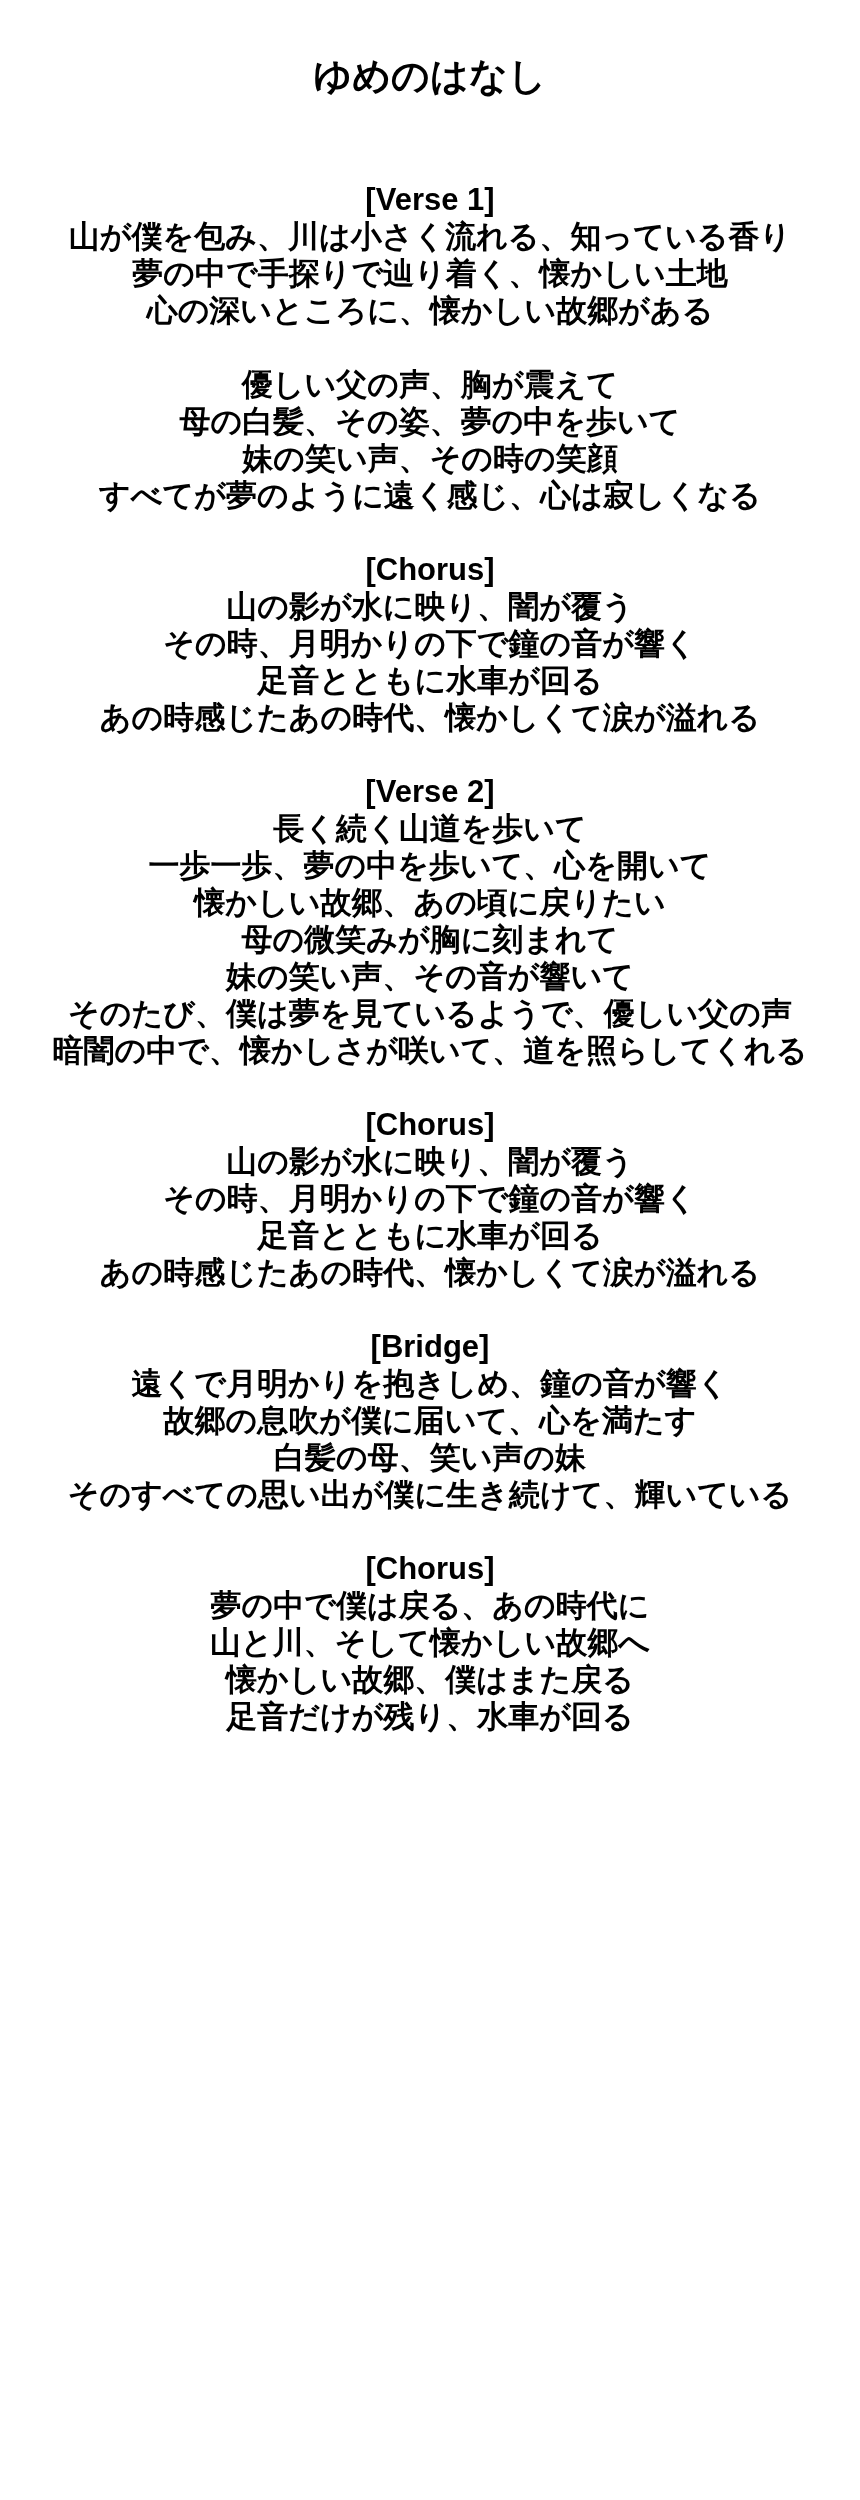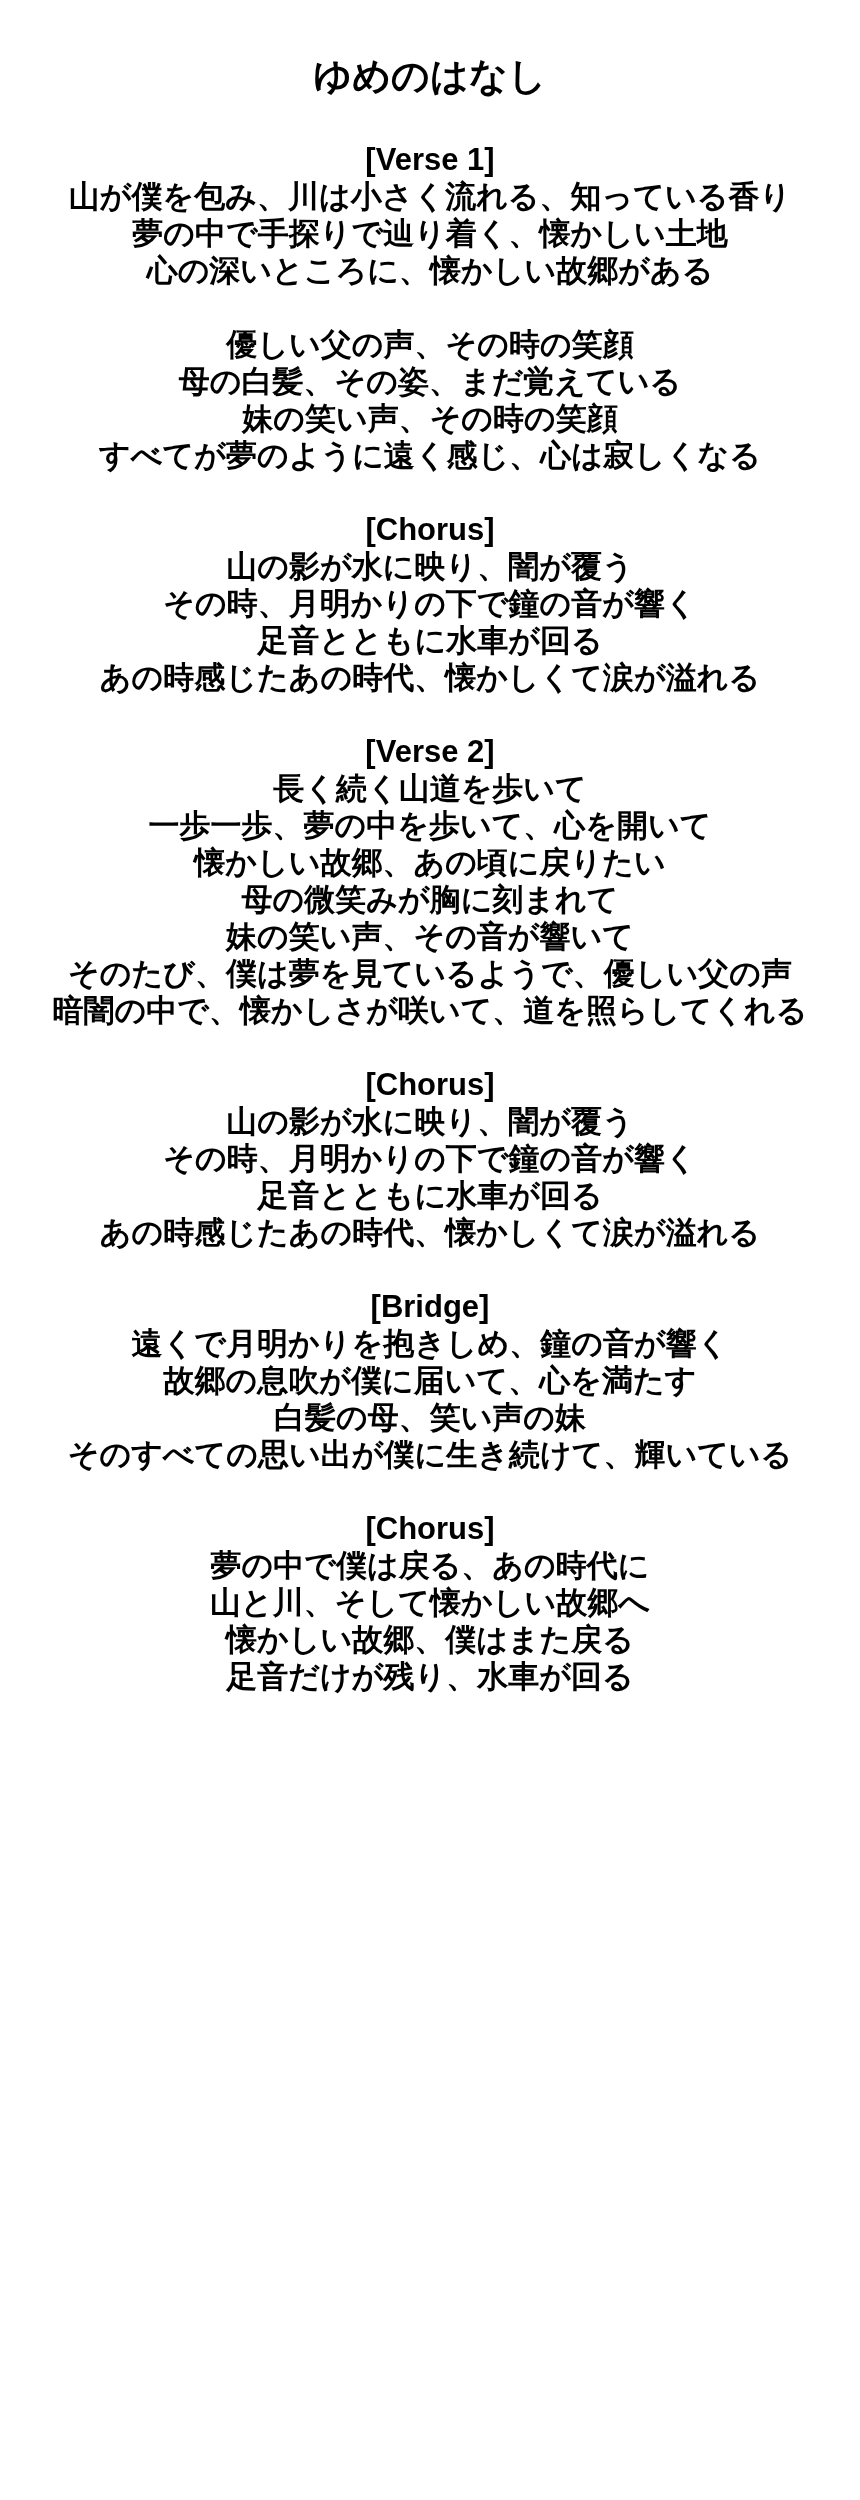--- a/index.html
+++ b/index.html
@@ -22,21 +22,21 @@
   }
   .title {
     margin: 0;
     padding-top: 52px;
     font-size: 38px;
     line-height: 48px;
     font-weight: 700;
     letter-spacing: 0;
   }
   .lyrics {
-    margin-top: 41px;
+    margin-top: 81px;
     font-size: 31px;
     line-height: 37px;
     font-weight: 700;
   }
   .stanza {
     margin: 0;
     padding: 0;
   }
   .stanza + .stanza {
     margin-top: 37px;
@@ -57,22 +57,22 @@
   <div class="lyrics">
 
     <section class="stanza">
       <p class="line">[Verse 1]</p>
       <p class="line">山が僕を包み、川は小さく流れる、知っている香り</p>
       <p class="line">夢の中で手探りで辿り着く、懐かしい土地</p>
       <p class="line">心の深いところに、懐かしい故郷がある</p>
     </section>
 
     <section class="stanza">
-      <p class="line">優しい父の声、その時の笑顔</p>
-      <p class="line">母の白髪、その姿、まだ覚えている</p>
+      <p class="line">優しい父の声、胸が震えて</p>
+      <p class="line">母の白髪、その姿、夢の中を歩いて</p>
       <p class="line">妹の笑い声、その時の笑顔</p>
       <p class="line">すべてが夢のように遠く感じ、心は寂しくなる</p>
     </section>
 
     <section class="stanza">
       <p class="line">[Chorus]</p>
       <p class="line">山の影が水に映り、闇が覆う</p>
       <p class="line">その時、月明かりの下で鐘の音が響く</p>
       <p class="line">足音とともに水車が回る</p>
       <p class="line">あの時感じたあの時代、懐かしくて涙が溢れる</p>

